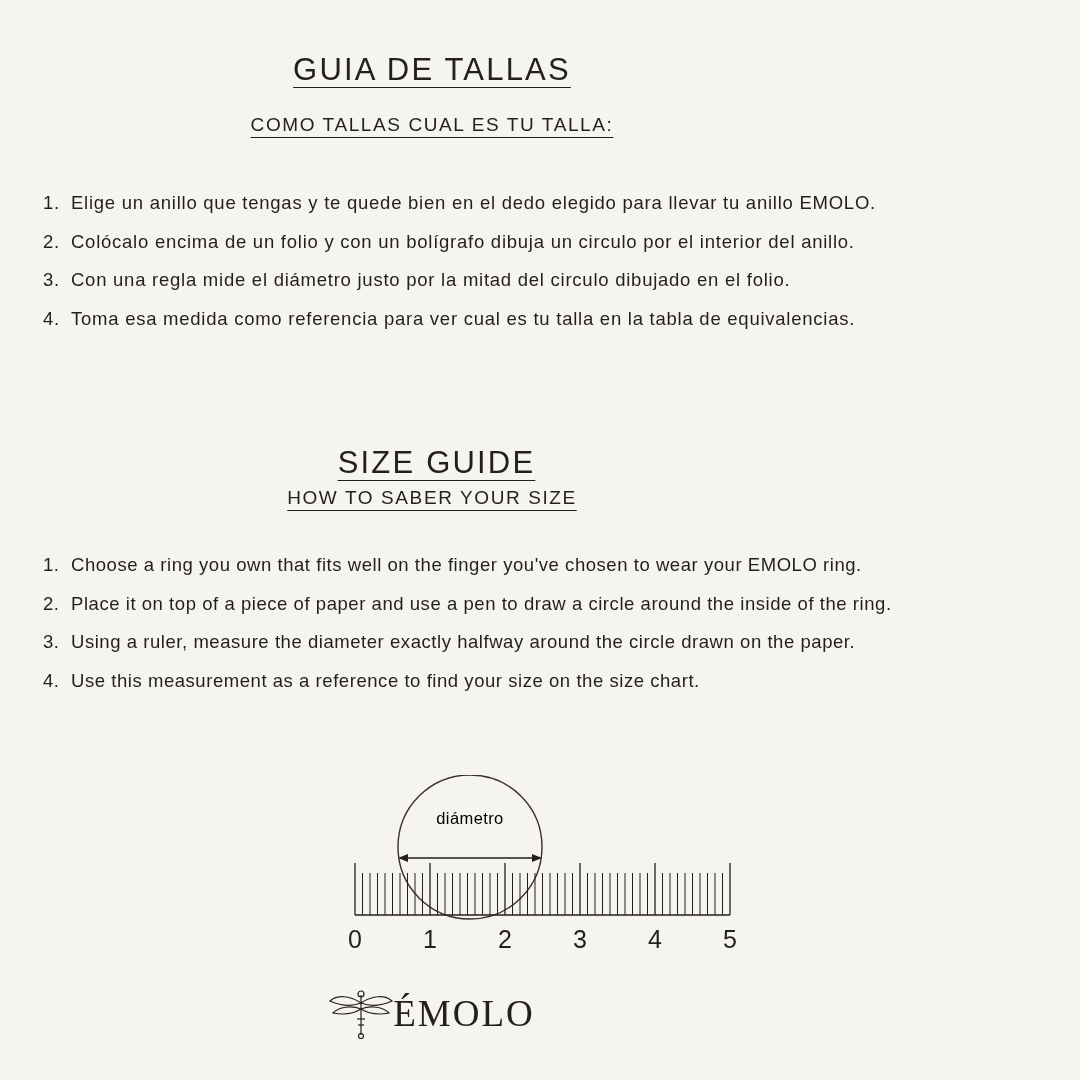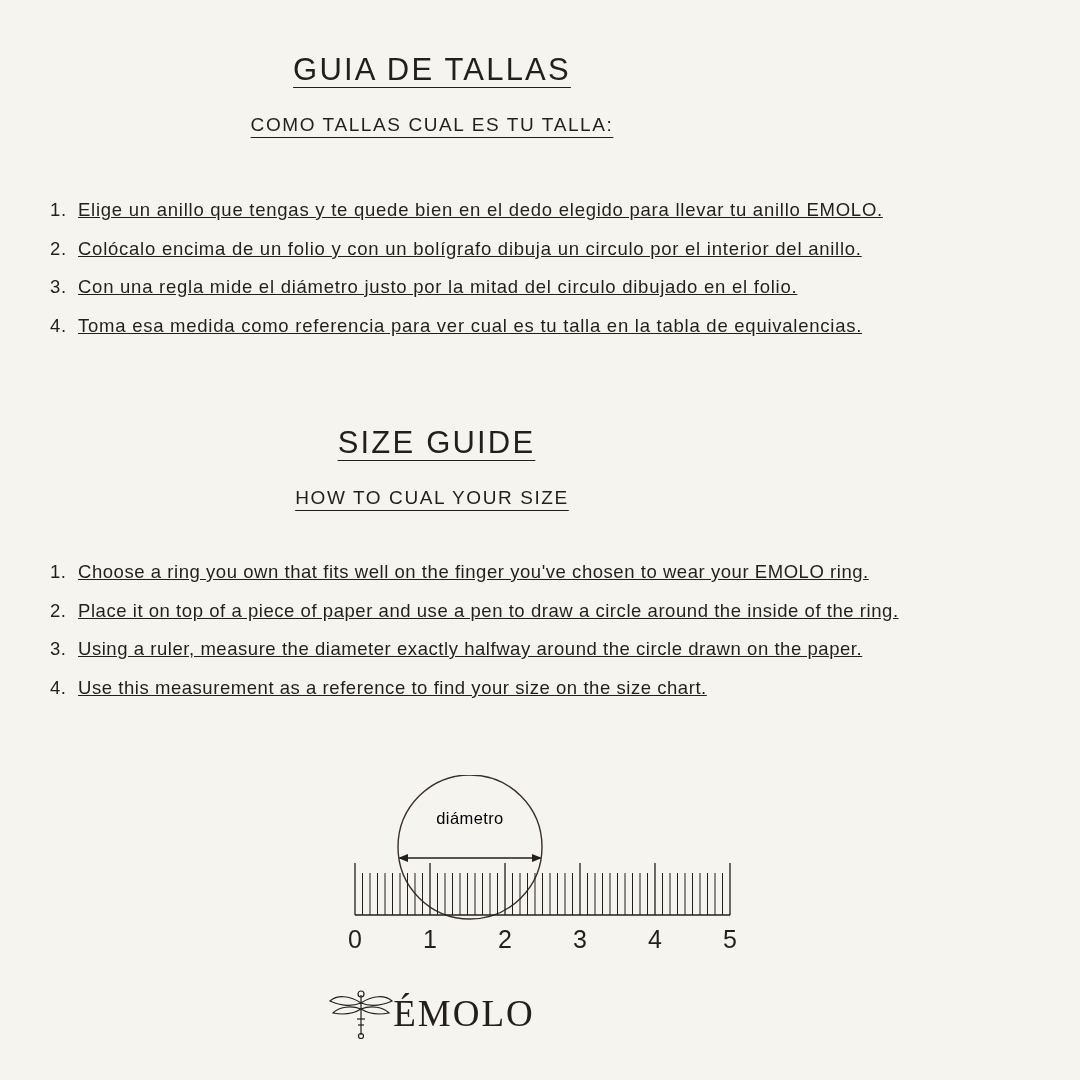--- a/index.html
+++ b/index.html
@@ -42,37 +42,36 @@
   }
 
   #title-es { position: absolute; left: 0; right: 0; top: 31px; }
   #subtitle-es { position: absolute; left: 0; right: 0; top: 98px; }
 
   .list {
     position: absolute;
     left: 34px;
     right: 34px;
     list-style: none;
-    margin: 16px;
+    margin: 9px;
     padding: 0;
-    text-decoration: underline;
   }
   .list li {
     font-size: 18.5px;
     letter-spacing: 0.75px;
     line-height: 38.5px;
     white-space: nowrap;
   }
   .list li .num {
     display: inline-block;
     width: 28px;
   }
   #list-es { top: 175px; }
 
-  #title-en { position: absolute; left: 0; right: 0; top: 404px; margin-left: 9px; }
+  #title-en { position: absolute; left: 0; right: 0; top: 424px; margin-left: 9px; }
   #subtitle-en { position: absolute; left: 0; right: 0; top: 471px; }
   #list-en { top: 537px; }
   #list-en li { letter-spacing: 0.55px; }
 
   
   .diagram {
     position: absolute;
     left: 330px;
     top: 775px;
     width: 430px;
@@ -126,21 +125,21 @@
     </li>
     <li>
       <span class="num">3.</span><span>Con una regla mide el diámetro justo por la mitad del circulo dibujado en el folio.</span>
     </li>
     <li>
       <span class="num">4.</span><span>Toma esa medida como referencia para ver cual es tu talla en la tabla de equivalencias.</span>
     </li>
   </ul>
 
   <h1 class="title" id="title-en">SIZE GUIDE</h1>
-  <h2 class="subtitle" id="subtitle-en">HOW TO CUAL YOUR SIZE</h2>
+  <h2 class="subtitle" id="subtitle-en">HOW TO SABER YOUR SIZE</h2>
 
   <ul class="list" id="list-en">
     <li>
       <span class="num">1.</span><span>Choose a ring you own that fits well on the finger you've chosen to wear your EMOLO ring.</span>
     </li>
     <li>
       <span class="num">2.</span><span>Place it on top of a piece of paper and use a pen to draw a circle around the inside of the ring.</span>
     </li>
     <li>
       <span class="num">3.</span><span>Using a ruler, measure the diameter exactly halfway around the circle drawn on the paper.</span>

